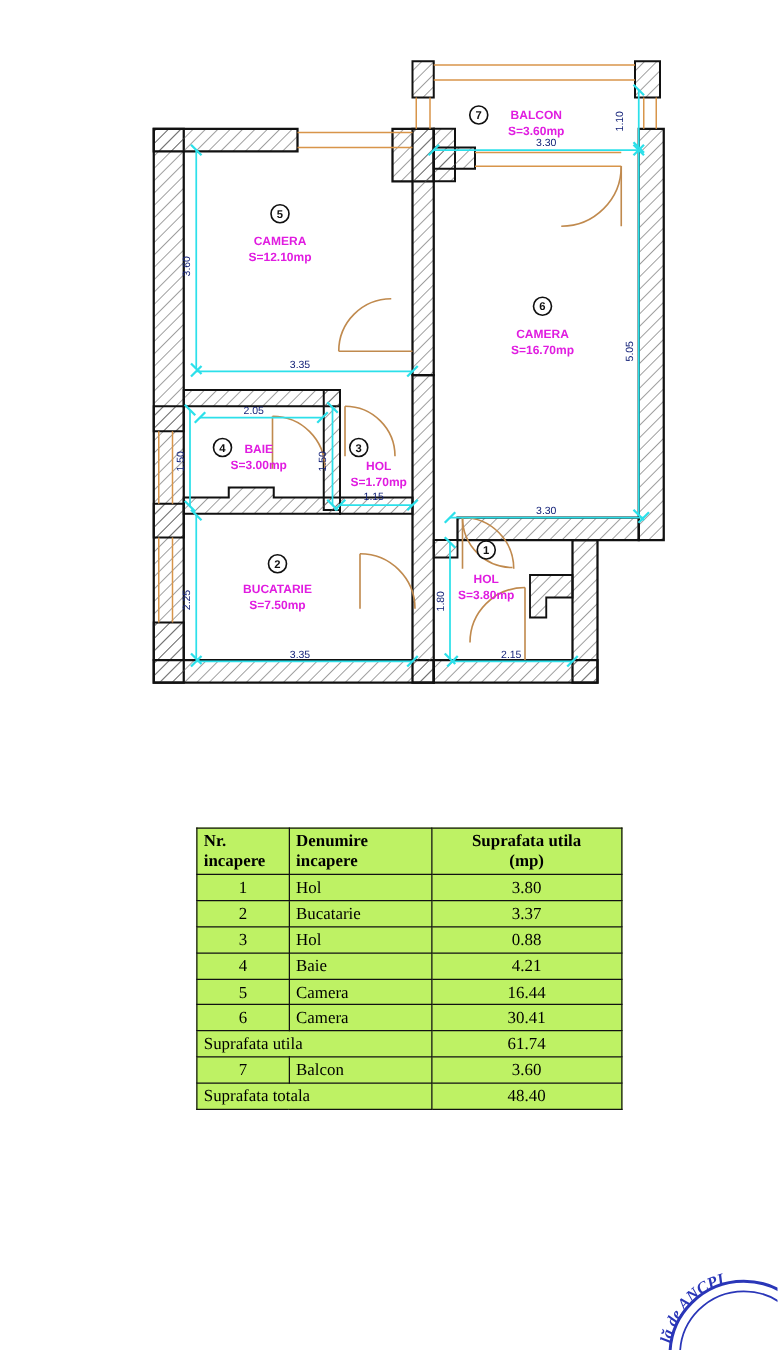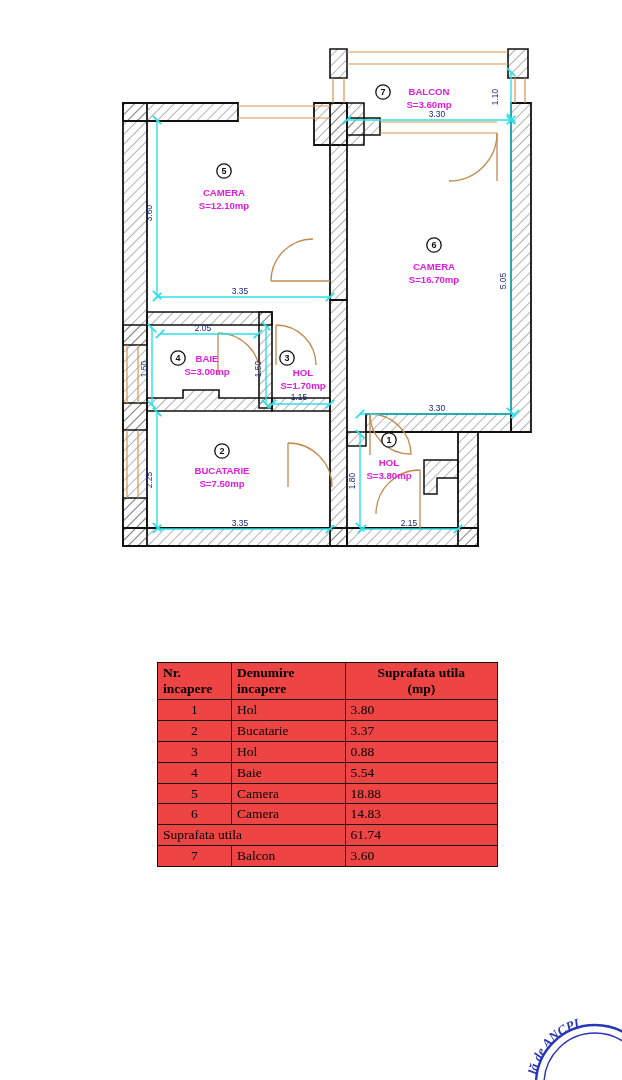--- a/index.html
+++ b/index.html
@@ -51,39 +51,39 @@
   #table-wrap {
     position: absolute;
     left: 157px; top: 662px;
     width: 341px;
   }
   table.spec {
     border-collapse: collapse;
     width: 341px;
     font-family: "Liberation Serif", serif;
     color: #000;
-    background: #ef4444;
+    background: #bef264;
   }
   table.spec td, table.spec th {
     border: 1.4px solid #111;
     padding: 2px 5px;
     font-size: 13.5px;
     line-height: 1.18;
   }
   table.spec th {
     font-weight: bold;
     font-size: 13.5px;
     vertical-align: top;
   }
   th.c-nr   { width: 74px; text-align: left; padding-left: 7px; }
   th.c-den  { width: 114px; text-align: left; padding-left: 9px; margin-left: 40px; }
   th.c-sup  { width: 153px; text-align: center; }
   td.v-nr   { text-align: center; }
   td.v-den  { text-align: left; padding-left: 9px; }
-  td.v-sup  { text-align: left; }
+  td.v-sup  { text-align: center; }
   td.v-span { text-align: left; padding-left: 9px; }
   .hdr-l1 { display: block; }
   .hdr-l2 { display: block; }
 
   
   #stamp {
     position: absolute;
     left: 528px; top: 1017px;
     width: 135px; height: 135px;
     pointer-events: none;
@@ -296,40 +296,44 @@
         <td class="v-sup">3.37</td>
       </tr>
       <tr>
         <td class="v-nr">3</td>
         <td class="v-den">Hol</td>
         <td class="v-sup">0.88</td>
       </tr>
       <tr>
         <td class="v-nr">4</td>
         <td class="v-den">Baie</td>
-        <td class="v-sup">5.54</td>
+        <td class="v-sup">4.21</td>
       </tr>
       <tr>
         <td class="v-nr">5</td>
         <td class="v-den">Camera</td>
-        <td class="v-sup">18.88</td>
+        <td class="v-sup">16.44</td>
       </tr>
       <tr>
         <td class="v-nr">6</td>
         <td class="v-den">Camera</td>
-        <td class="v-sup">14.83</td>
+        <td class="v-sup">30.41</td>
       </tr>
       <tr>
         <td class="v-span" colspan="2">Suprafata utila</td>
         <td class="v-sup">61.74</td>
       </tr>
       <tr>
         <td class="v-nr">7</td>
         <td class="v-den">Balcon</td>
         <td class="v-sup">3.60</td>
+      </tr>
+      <tr>
+        <td class="v-span" colspan="2">Suprafata totala</td>
+        <td class="v-sup">48.40</td>
       </tr>
     </tbody>
   </table>
 </div>
 
 <div id="stamp">
   <svg width="135" height="135" viewBox="0 0 135 135" xmlns="http://www.w3.org/2000/svg">
     <defs>
       <path id="stamp-arc" d="M 8,67 A 59,59 0 0 1 67,8" fill="none"></path>
     </defs>

